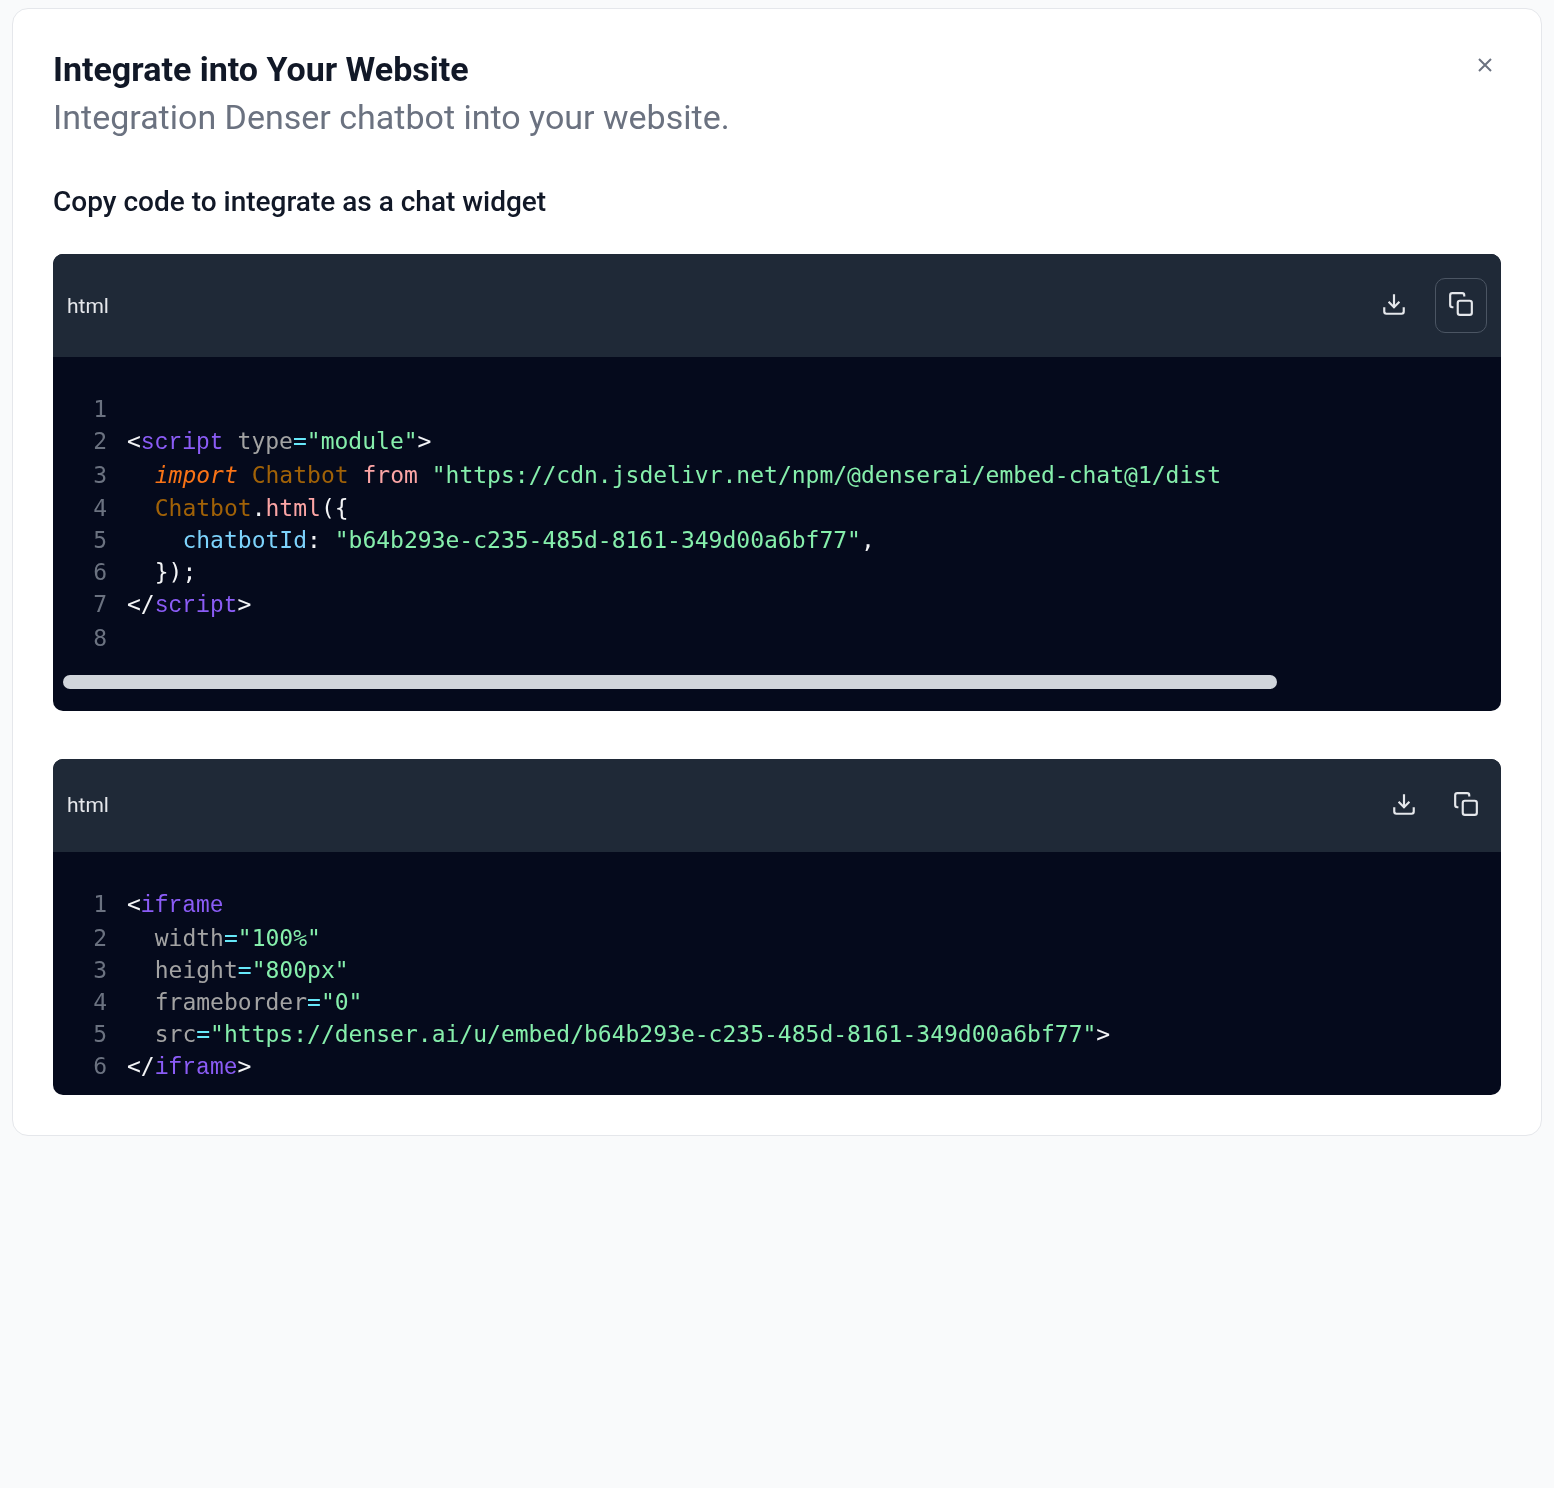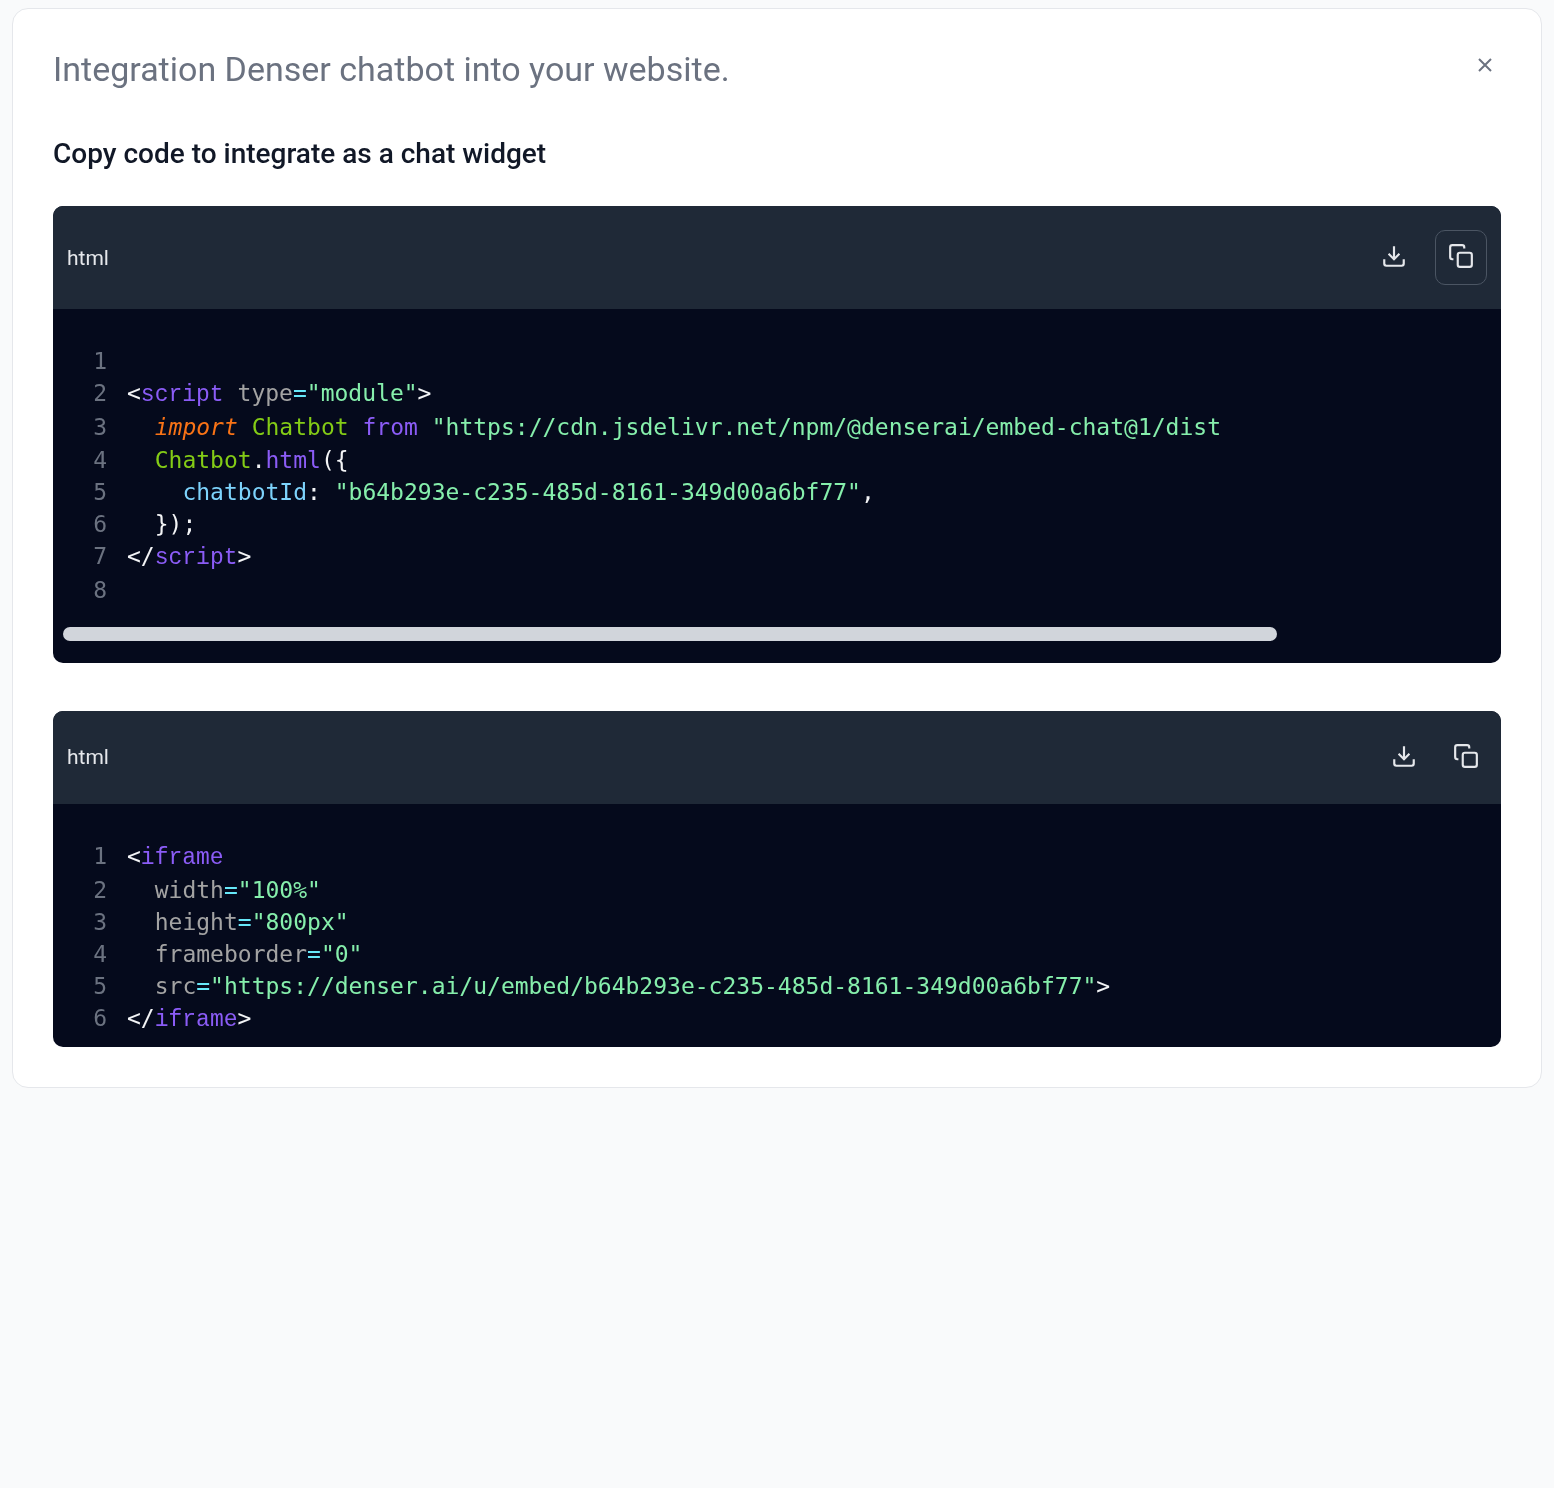--- a/index.html
+++ b/index.html
@@ -103,22 +103,22 @@
     margin-right: 20px;
     flex-shrink: 0;
     user-select: none;
   }
   .code-content { flex: 1; color: #e5e7eb; }
   .tok-tag { color: #8b5cf6; font-family: Liberation Mono, monospace; }
   .tok-attr { color: #a3a3a3; }
   .tok-op { color: #67e8f9; }
   .tok-str { color: #86efac; }
   .tok-kw { color: #f97316; font-style: italic; }
-  .tok-ident { color: #84cc16; text-align: right; }
-  .tok-from { color: #8b5cf6; }
+  .tok-ident { color: #a16207; text-align: right; }
+  .tok-from { color: #fca5a5; }
   .tok-prop { color: #7dd3fc; }
   .tok-punc { color: #f3f4f6; }
   .scrollbar-track {
     height: 14px;
     background: transparent;
     margin: 20px 10px 12px 10px;
     position: relative;
   }
   .scrollbar-thumb {
     position: absolute;
@@ -136,20 +136,21 @@
 <div class="modal">
 
   <button class="close-btn">
     <span>
       <svg viewBox="0 0 24 24" fill="none" stroke="currentColor" stroke-width="2">
           <path d="M18 6 6 18M6 6l12 12"></path>
         </svg>
     </span>
   </button>
 
+  <h1 class="title">Integrate into Your Website</h1>
   <p class="subtitle">Integration Denser chatbot into your website.</p>
 
   <div id="sections">
       <h2 class="section-title">Copy code to integrate as a chat widget</h2>
       <div class="code-block">
         <div class="code-header">
           <span class="code-lang">html</span>
           <div class="code-actions">
             <button class="icon-btn">
               <span><svg viewBox="0 0 24 24" fill="none" stroke="currentColor" stroke-width="2">

